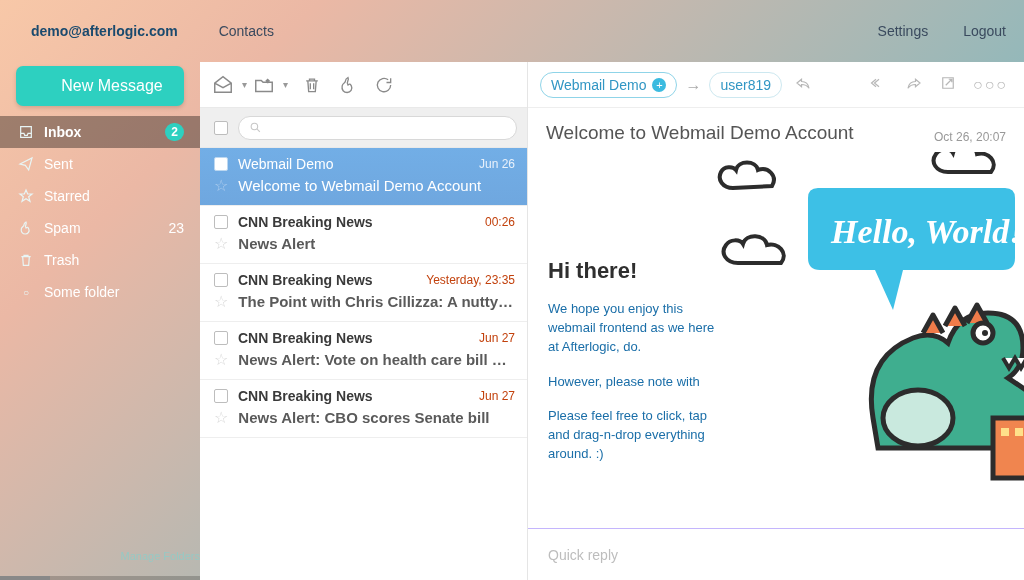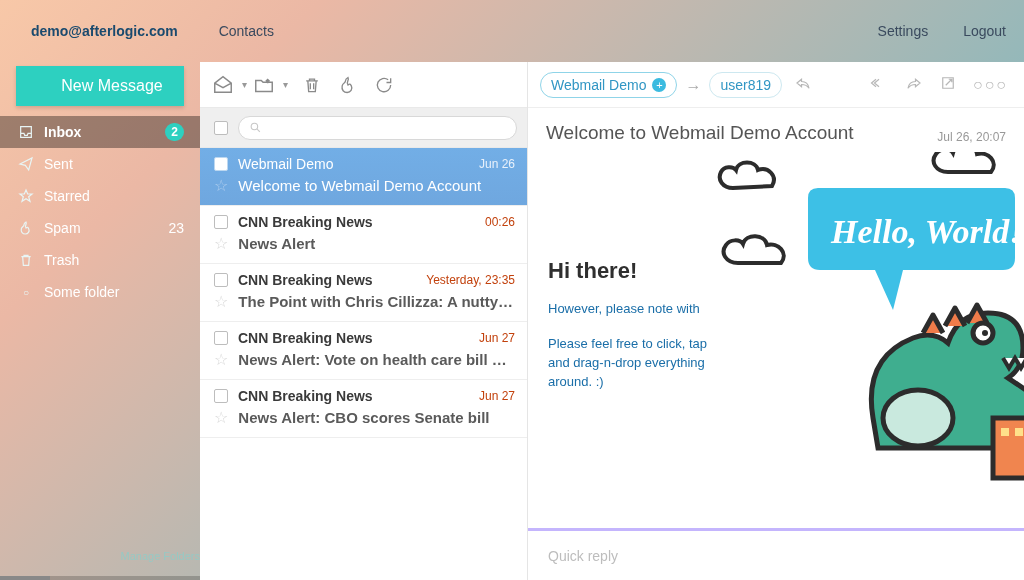--- a/index.html
+++ b/index.html
@@ -11,21 +11,21 @@
   .topbar { height: 62px; display: flex; align-items: center; padding: 0 18px; }
   .topbar .left { flex: 0 0 auto; display: flex; gap: 28px; }
   .topbar .spacer { flex: 1; }
   .topbar a { font-size: 14px; text-decoration: none; margin-left: 13px; }
   .email { color: #1a4a6e; font-weight: 600; }
   .tlink { color: #3a4a5e; text-align: right; }
   .main { flex: 1; display: flex; height: calc(580px - 62px); }
   
   .sidebar { width: 200px; flex-shrink:0; display: flex; flex-direction: column; position: relative; }
   .new-msg {
-    margin: 4px 16px 10px; height: 40px; border-radius: 0; background: #2dd0c0;
+    margin: 4px 16px 10px; height: 40px; border-radius: 7px; background: #2dd0c0;
     color: #fff; font-size: 16px; display:flex; align-items:center; justify-content:center;
     cursor:pointer; box-shadow: 0 2px 4px rgba(0,0,0,0.15); padding-left: 24px;
   }
   .folders { flex:1; }
   .folder { display:flex; align-items:center; height:32px; padding:0 16px; color:#fff; font-size:14px; cursor:pointer; }
   .folder.selected { background: rgba(0,0,0,0.35); font-weight:600; }
   .folder .icon { width:20px; display:inline-flex; justify-content:center; margin-right:8px; color:#e8f5f5; }
   .folder .label { flex:1; }
   .badge { background:#2dd0c0; color:#fff; min-width:18px; height:18px; border-radius:9px; font-size:12px; display:inline-flex; align-items:center; justify-content:center; padding:0 6px;}
   .count { color:#fff; font-size:14px; }
@@ -65,21 +65,21 @@
   .ricon{color:#bbb; cursor:pointer; padding:4px;}
   .ricon svg{stroke:#b7b7b7; fill:none;}
   .rtitle{display:flex; align-items:flex-end; justify-content:space-between; padding:14px 18px 8px;}
   .rtitle h1{font-size:19px; font-weight:500; color:#555;}
   .rtitle .when{font-size:12px; color:#999;}
   .body{flex:1; padding:0 0 0 20px; overflow:hidden; position:relative;}
   .illus{position:absolute; right:-4px; top:-4px; width:330px; height:340px;}
   .bodytext{position:relative; z-index:2;}
   .hello{margin-top:106px; font-size:22px; font-weight:700; color:#2f2f2f;}
   .para{margin-top:16px; max-width:180px; font-size:13px; color:#1a6ea8; line-height:1.45;}
-  .reply{height:52px; border-top:3px solid #c4b5fd; display:flex; align-items:center; padding:12px 20px; color:#bdbdbd; font-size:14px; cursor:text;}
+  .reply{height:52px; border-top:1px solid #c4b5fd; display:flex; align-items:center; padding:12px 20px; color:#bdbdbd; font-size:14px; cursor:text;}
   
   .cloud{fill:#fff; stroke:#2c2c2c; stroke-width:4;}
   .bubble{fill:#3dc0e6;}
   .bubbletext{font: italic 700 34px/1 Georgia, serif; fill:#fff;}
 </style>
 </head>
 <body>
 
 <div class="topbar">
   <div class="left">
@@ -269,21 +269,21 @@
       <span class="ricon"><svg width="18" height="18" viewBox="0 0 24 24">
             <path d="M14 7l6 5-6 5v-3c-5 0-8 2-10 5 1-6 5-9 10-9V7z" stroke-width="1.6"></path>
           </svg></span>
       <span class="ricon"><svg width="18" height="18" viewBox="0 0 24 24">
             <path d="M5 5h14v14H5z M9 15l8-8 M13 7h4v4" stroke-width="1.6"></path>
           </svg></span>
       <span class="ricon" style="letter-spacing:2px;color:#bbb;">○○○</span>
     </div>
     <div class="rtitle">
       <h1>Welcome to Webmail Demo Account</h1>
-      <span class="when">Jul 26, 20:07</span>
+      <span class="when">Oct 26, 20:07</span>
     </div>
     <div class="body">
       <svg class="illus" viewBox="0 0 330 340">
 
         <path class="cloud" d="M35 40c-10 0-16-8-12-16 3-6 12-6 15-2 2-10 20-10 22 0 10-4 20 6 14 16z"></path>
         <path class="cloud" d="M250 18c-12 0-18-10-12-18 4-6 14-6 17-1 3-11 22-10 24 1 11-3 22 8 14 18z" transform="translate(0,6)"></path>
         <path class="cloud" d="M40 115c-12 0-18-10-12-18 4-6 14-6 17-1 3-11 22-10 24 1 11-3 22 8 14 18z"></path>
         <path class="cloud" d="M270 280c-14 0-20-12-14-22 4-7 16-7 20-1 3-13 26-12 28 1 12-3 24 10 16 22z"></path>
 
         <path class="bubble" d="M120 40 q-10 0 -10 10 v60 q0 12 12 12 h55 l18 40 10 -40 h100 q12 0 12 -12 v-60 q0 -10 -10 -10 z"></path>
@@ -301,20 +301,21 @@
 
           <ellipse cx="55" cy="120" rx="35" ry="28" fill="#c9e9de" stroke="#2c2c2c" stroke-width="5"></ellipse>
 
           <rect x="130" y="120" width="40" height="60" fill="#f0854f" stroke="#2c2c2c" stroke-width="5"></rect>
           <rect x="138" y="130" width="8" height="8" fill="#ffe08a"></rect>
             <rect x="152" y="130" width="8" height="8" fill="#ffe08a"></rect>
         </g>
       </svg>
       <div class="bodytext">
         <div class="hello">Hi there!</div>
+        <div class="para">We hope you enjoy this webmail frontend as we here at Afterlogic, do.</div>
         <div class="para">However, please note with</div>
         <div class="para">Please feel free to click, tap and drag-n-drop everything around. :)</div>
       </div>
     </div>
     <div class="reply">Quick reply</div>
   </div>
 
 </div>
 
 </body></html>

